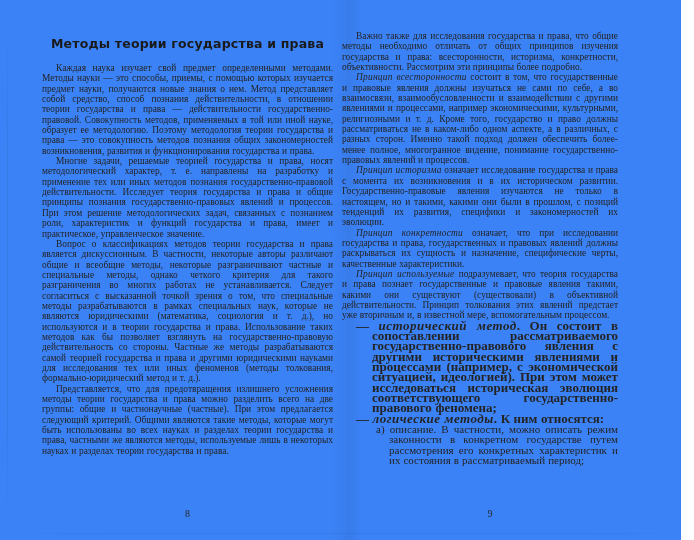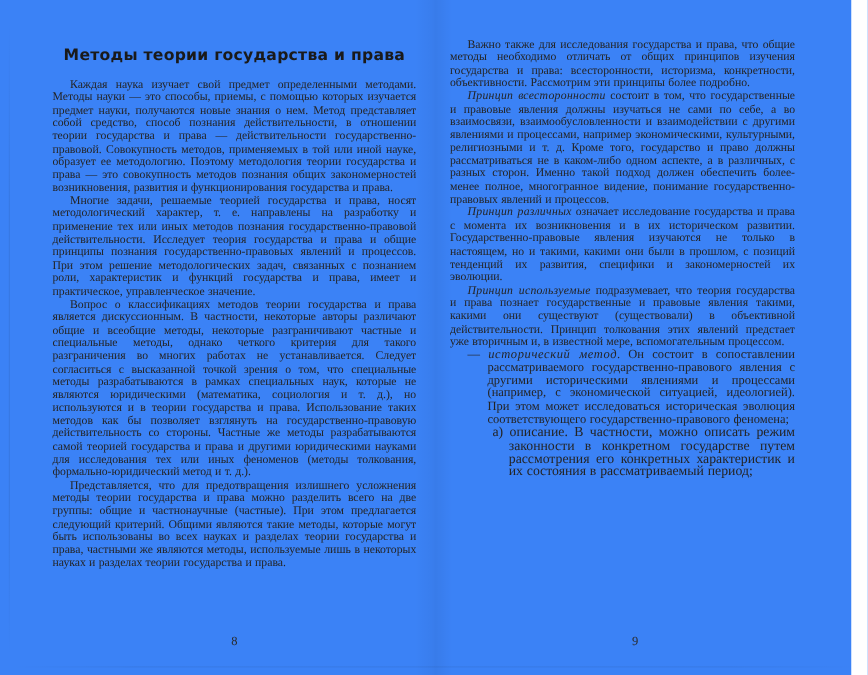--- a/index.html
+++ b/index.html
@@ -40,21 +40,21 @@
     top: 0;
     width: 347px;
     height: 540px;
     box-sizing: border-box;
   }
   .page-left {
     left: 0;
     padding: 36px 14px 0 42px;
   }
   .page-right {
-    left: 347px;
+    left: 329px;
     padding: 31px 58px 0 13px;
   }
   .title {
     margin: 0 0 12px 0;
     font-family: "DejaVu Sans", sans-serif;
     font-weight: bold;
     font-size: 12.5px;
     line-height: 15px;
     text-align: center;
     letter-spacing: 0.2px;
@@ -67,26 +67,27 @@
     text-align: justify;
     text-indent: 14px;
     word-spacing: 0.3px;
   }
   .lead {
     font-style: italic;
     letter-spacing: 0.25px;
   }
   .li {
     margin: 0;
-    font-size: 10px;
+    font-size: 13px;
     line-height: 10.35px;
     text-align: justify;
     padding-left: 30px;
     text-indent: -16px;
     word-spacing: 0.3px;
+    font-weight: bold;
   }
   .li .lead {
     letter-spacing: 0.5px;
   }
   .sub {
     margin: 0;
     font-size: 11px;
     line-height: 10.35px;
     text-align: justify;
     padding-left: 47px;
@@ -123,21 +124,23 @@
     <p class="para">Каждая наука изучает свой предмет определенными методами. Методы науки — это способы, приемы, с помощью которых изучается предмет науки, получаются новые знания о нем. Метод представляет собой средство, способ познания действительности, в отношении теории государства и права — действительности государственно-правовой. Совокупность методов, применяемых в той или иной науке, образует ее методологию. Поэтому методология теории государства и права — это совокупность методов познания общих закономерностей возникновения, развития и функционирования государства и права.</p>
     <p class="para">Многие задачи, решаемые теорией государства и права, носят методологический характер, т. е. направлены на разработку и применение тех или иных методов познания государственно-правовой действительности. Исследует теория государства и права и общие принципы познания государственно-правовых явлений и процессов. При этом решение методологических задач, связанных с познанием роли, характеристик и функций государства и права, имеет и практическое, управленческое значение.</p>
     <p class="para">Вопрос о классификациях методов теории государства и права является дискуссионным. В частности, некоторые авторы различают общие и всеобщие методы, некоторые разграничивают частные и специальные методы, однако четкого критерия для такого разграничения во многих работах не устанавливается. Следует согласиться с высказанной точкой зрения о том, что специальные методы разрабатываются в рамках специальных наук, которые не являются юридическими (математика, социология и т. д.), но используются и в теории государства и права. Использование таких методов как бы позволяет взглянуть на государственно-правовую действительность со стороны. Частные же методы разрабатываются самой теорией государства и права и другими юридическими науками для исследования тех или иных феноменов (методы толкования, формально-юридический метод и т. д.).</p>
     <p class="para">Представляется, что для предотвращения излишнего усложнения методы теории государства и права можно разделить всего на две группы: общие и частнонаучные (частные). При этом предлагается следующий критерий. Общими являются такие методы, которые могут быть использованы во всех науках и разделах теории государства и права, частными же являются методы, используемые лишь в некоторых науках и разделах теории государства и права.</p>
     <div class="pagenum pagenum-left">8</div>
   </div>
 
   <div class="page page-right">
     <p class="para"><span class="lead"></span><span>Важно также для исследования государства и права, что общие методы необходимо отличать от общих принципов изучения государства и права: всесторонности, историзма, конкретности, объективности. Рассмотрим эти принципы более подробно.</span></p>
     <p class="para"><span class="lead">Принцип всесторонности</span><span> состоит в том, что государственные и правовые явления должны изучаться не сами по себе, а во взаимосвязи, взаимообусловленности и взаимодействии с другими явлениями и процессами, например экономическими, культурными, религиозными и т. д. Кроме того, государство и право должны рассматриваться не в каком-либо одном аспекте, а в различных, с разных сторон. Именно такой подход должен обеспечить более-менее полное, многогранное видение, понимание государственно-правовых явлений и процессов.</span></p>
-    <p class="para"><span class="lead">Принцип различных</span><span> означает исследование государства и права с момента их возникновения и в их историческом развитии. Государственно-правовые явления изучаются не только в настоящем, но и такими, какими они были в прошлом, с позиций тенденций их развития, специфики и закономерностей их эволюции.</span></p>
+    <p class="para"><span class="lead">Принцип историзма</span><span> означает исследование государства и права с момента их возникновения и в их историческом развитии. Государственно-правовые явления изучаются не только в настоящем, но и такими, какими они были в прошлом, с позиций тенденций их развития, специфики и закономерностей их эволюции.</span></p>
+    <p class="para"><span class="lead">Принцип конкретности</span><span> означает, что при исследовании государства и права, государственных и правовых явлений должны раскрываться их сущность и назначение, специфические черты, качественные характеристики.</span></p>
     <p class="para"><span class="lead">Принцип используемые</span><span> подразумевает, что теория государства и права познает государственные и правовые явления такими, какими они существуют (существовали) в объективной действительности. Принцип толкования этих явлений предстает уже вторичным и, в известной мере, вспомогательным процессом.</span></p>
 
     <p class="li"><span>—&nbsp;</span><span class="lead">исторический метод</span><span>. Он состоит в сопоставлении рассматриваемого государственно-правового явления с другими историческими явлениями и процессами (например, с экономической ситуацией, идеологией). При этом может исследоваться историческая эволюция соответствующего государственно-правового феномена;</span></p>
+    <p class="li"><span>—&nbsp;</span><span class="lead">логические методы</span><span>. К ним относятся:</span></p>
     <p class="sub"><span>а)&nbsp;</span><span>описание. В частности, можно описать режим законности в конкретном государстве путем рассмотрения его конкретных характеристик и их состояния в рассматриваемый период;</span></p>
 
     <div class="pagenum pagenum-right">9</div>
   </div>
 </div>
 
 </body></html>

